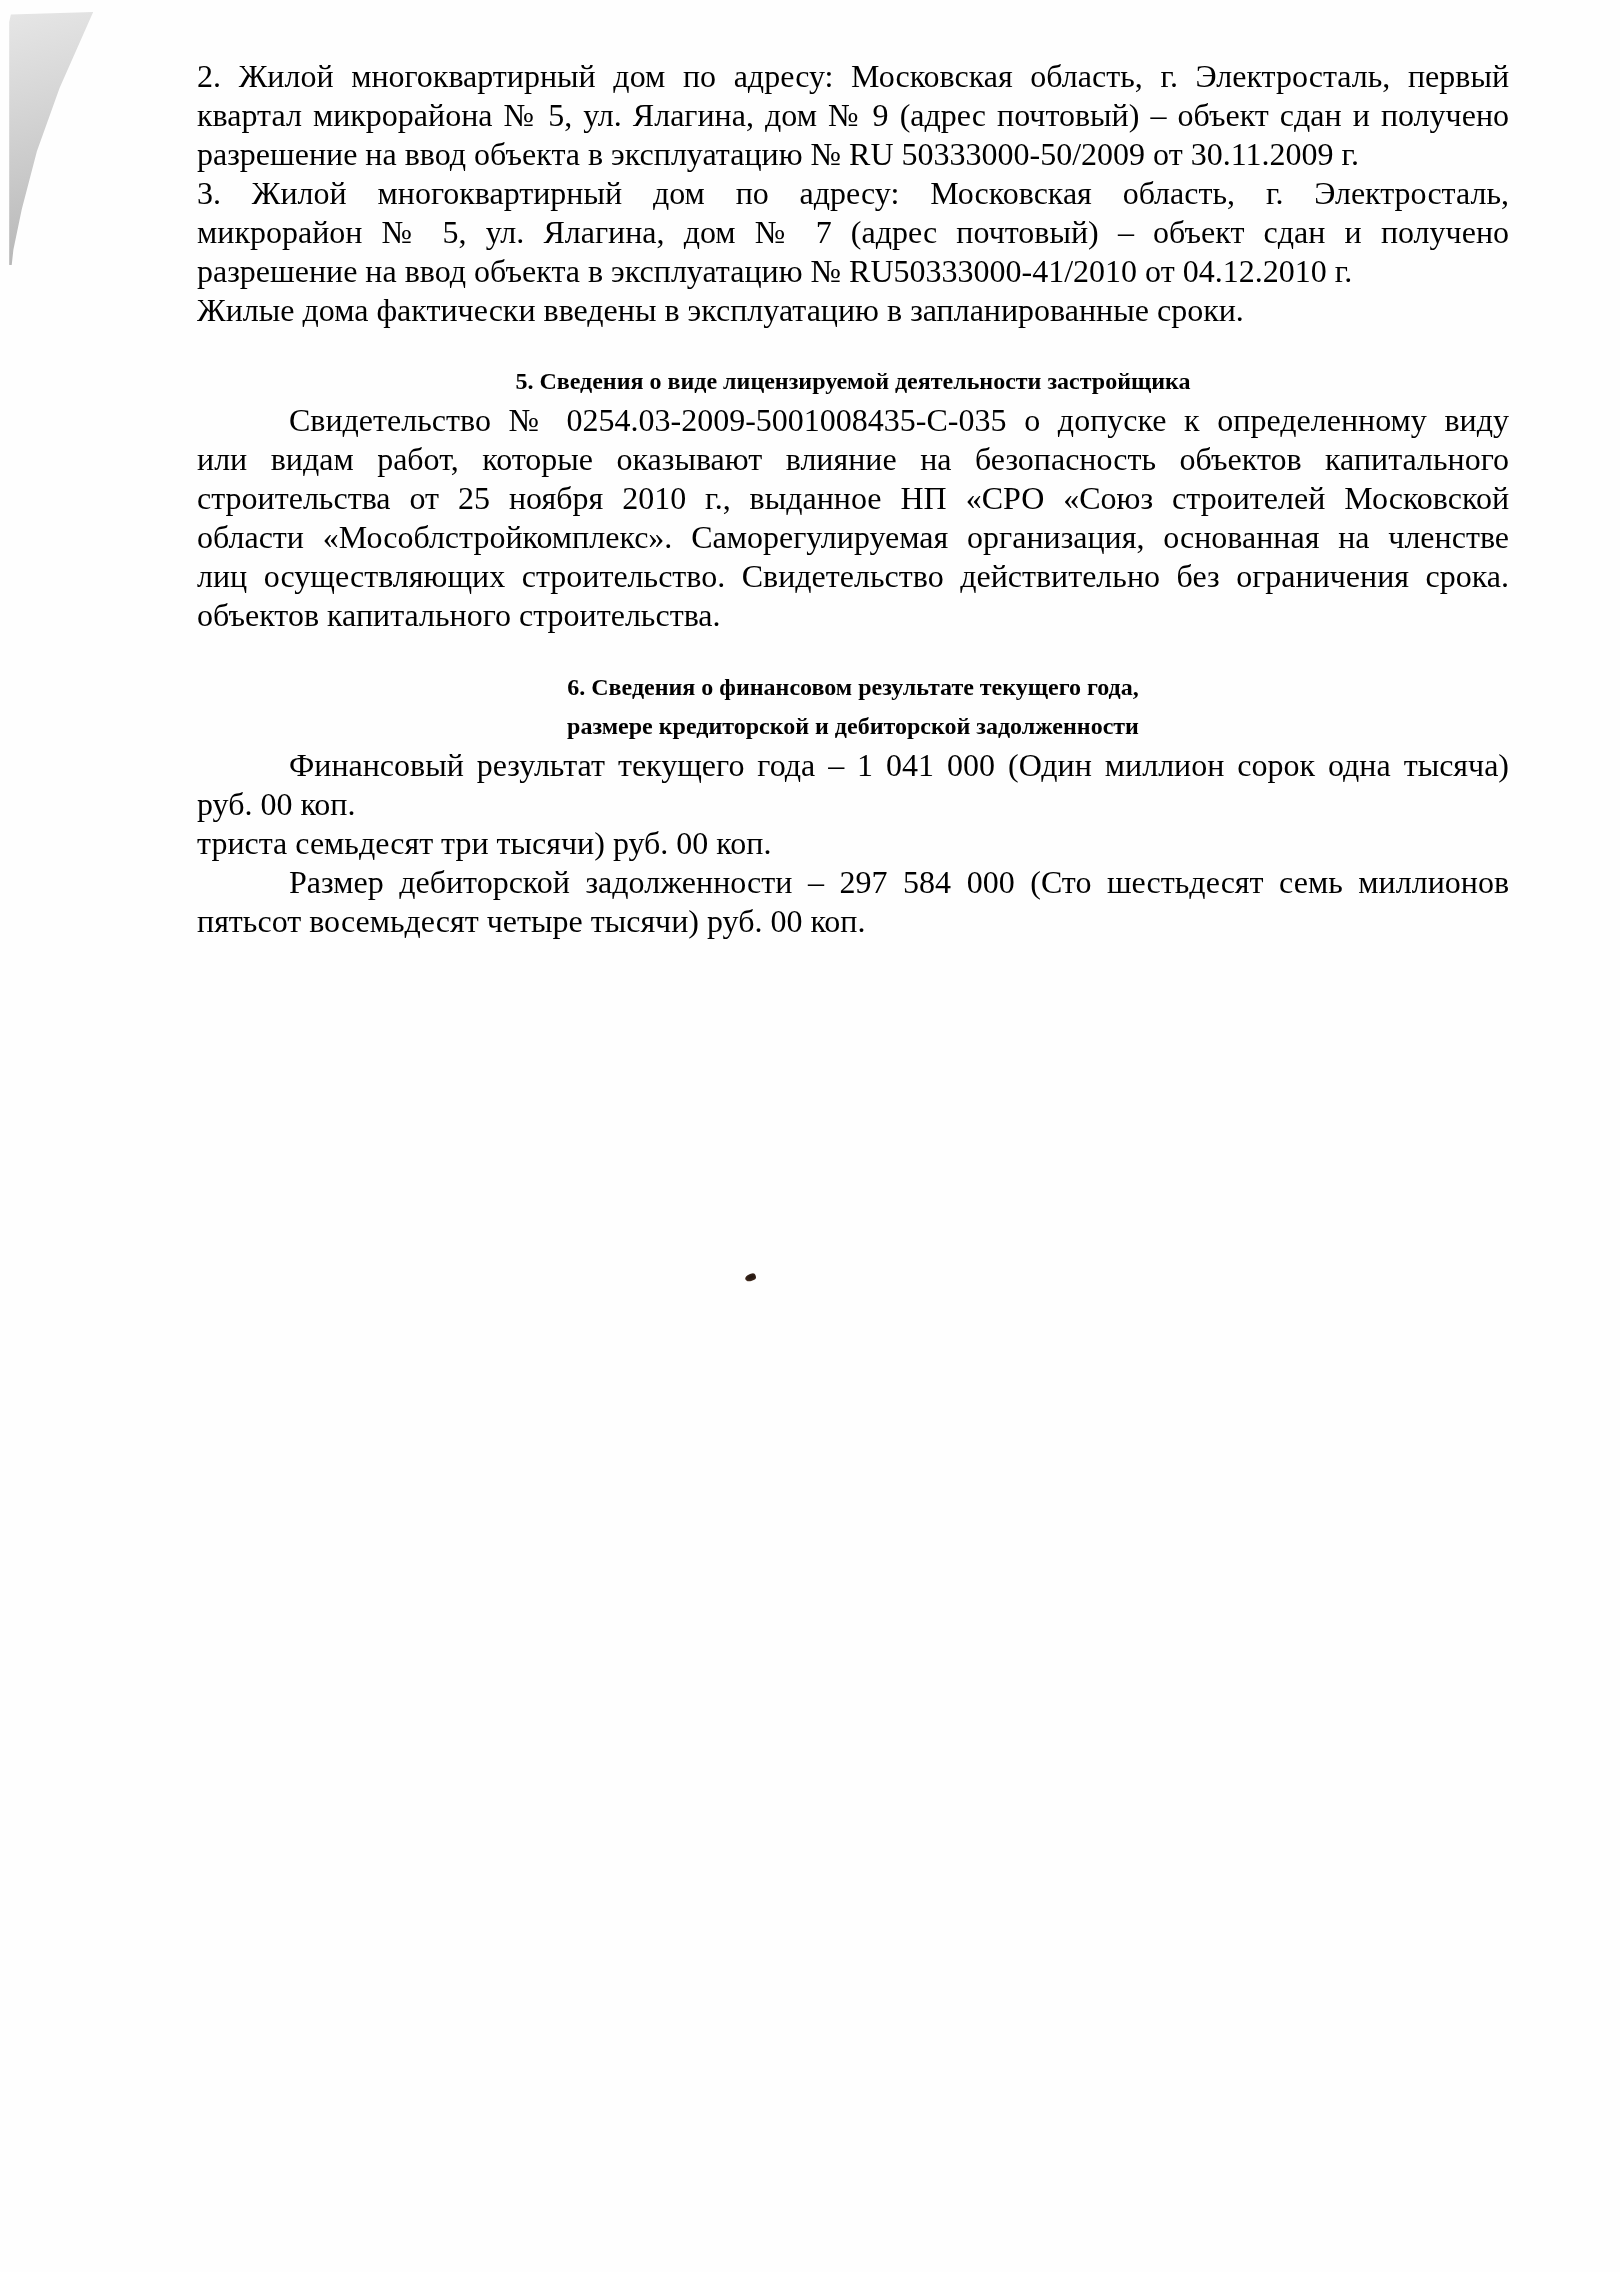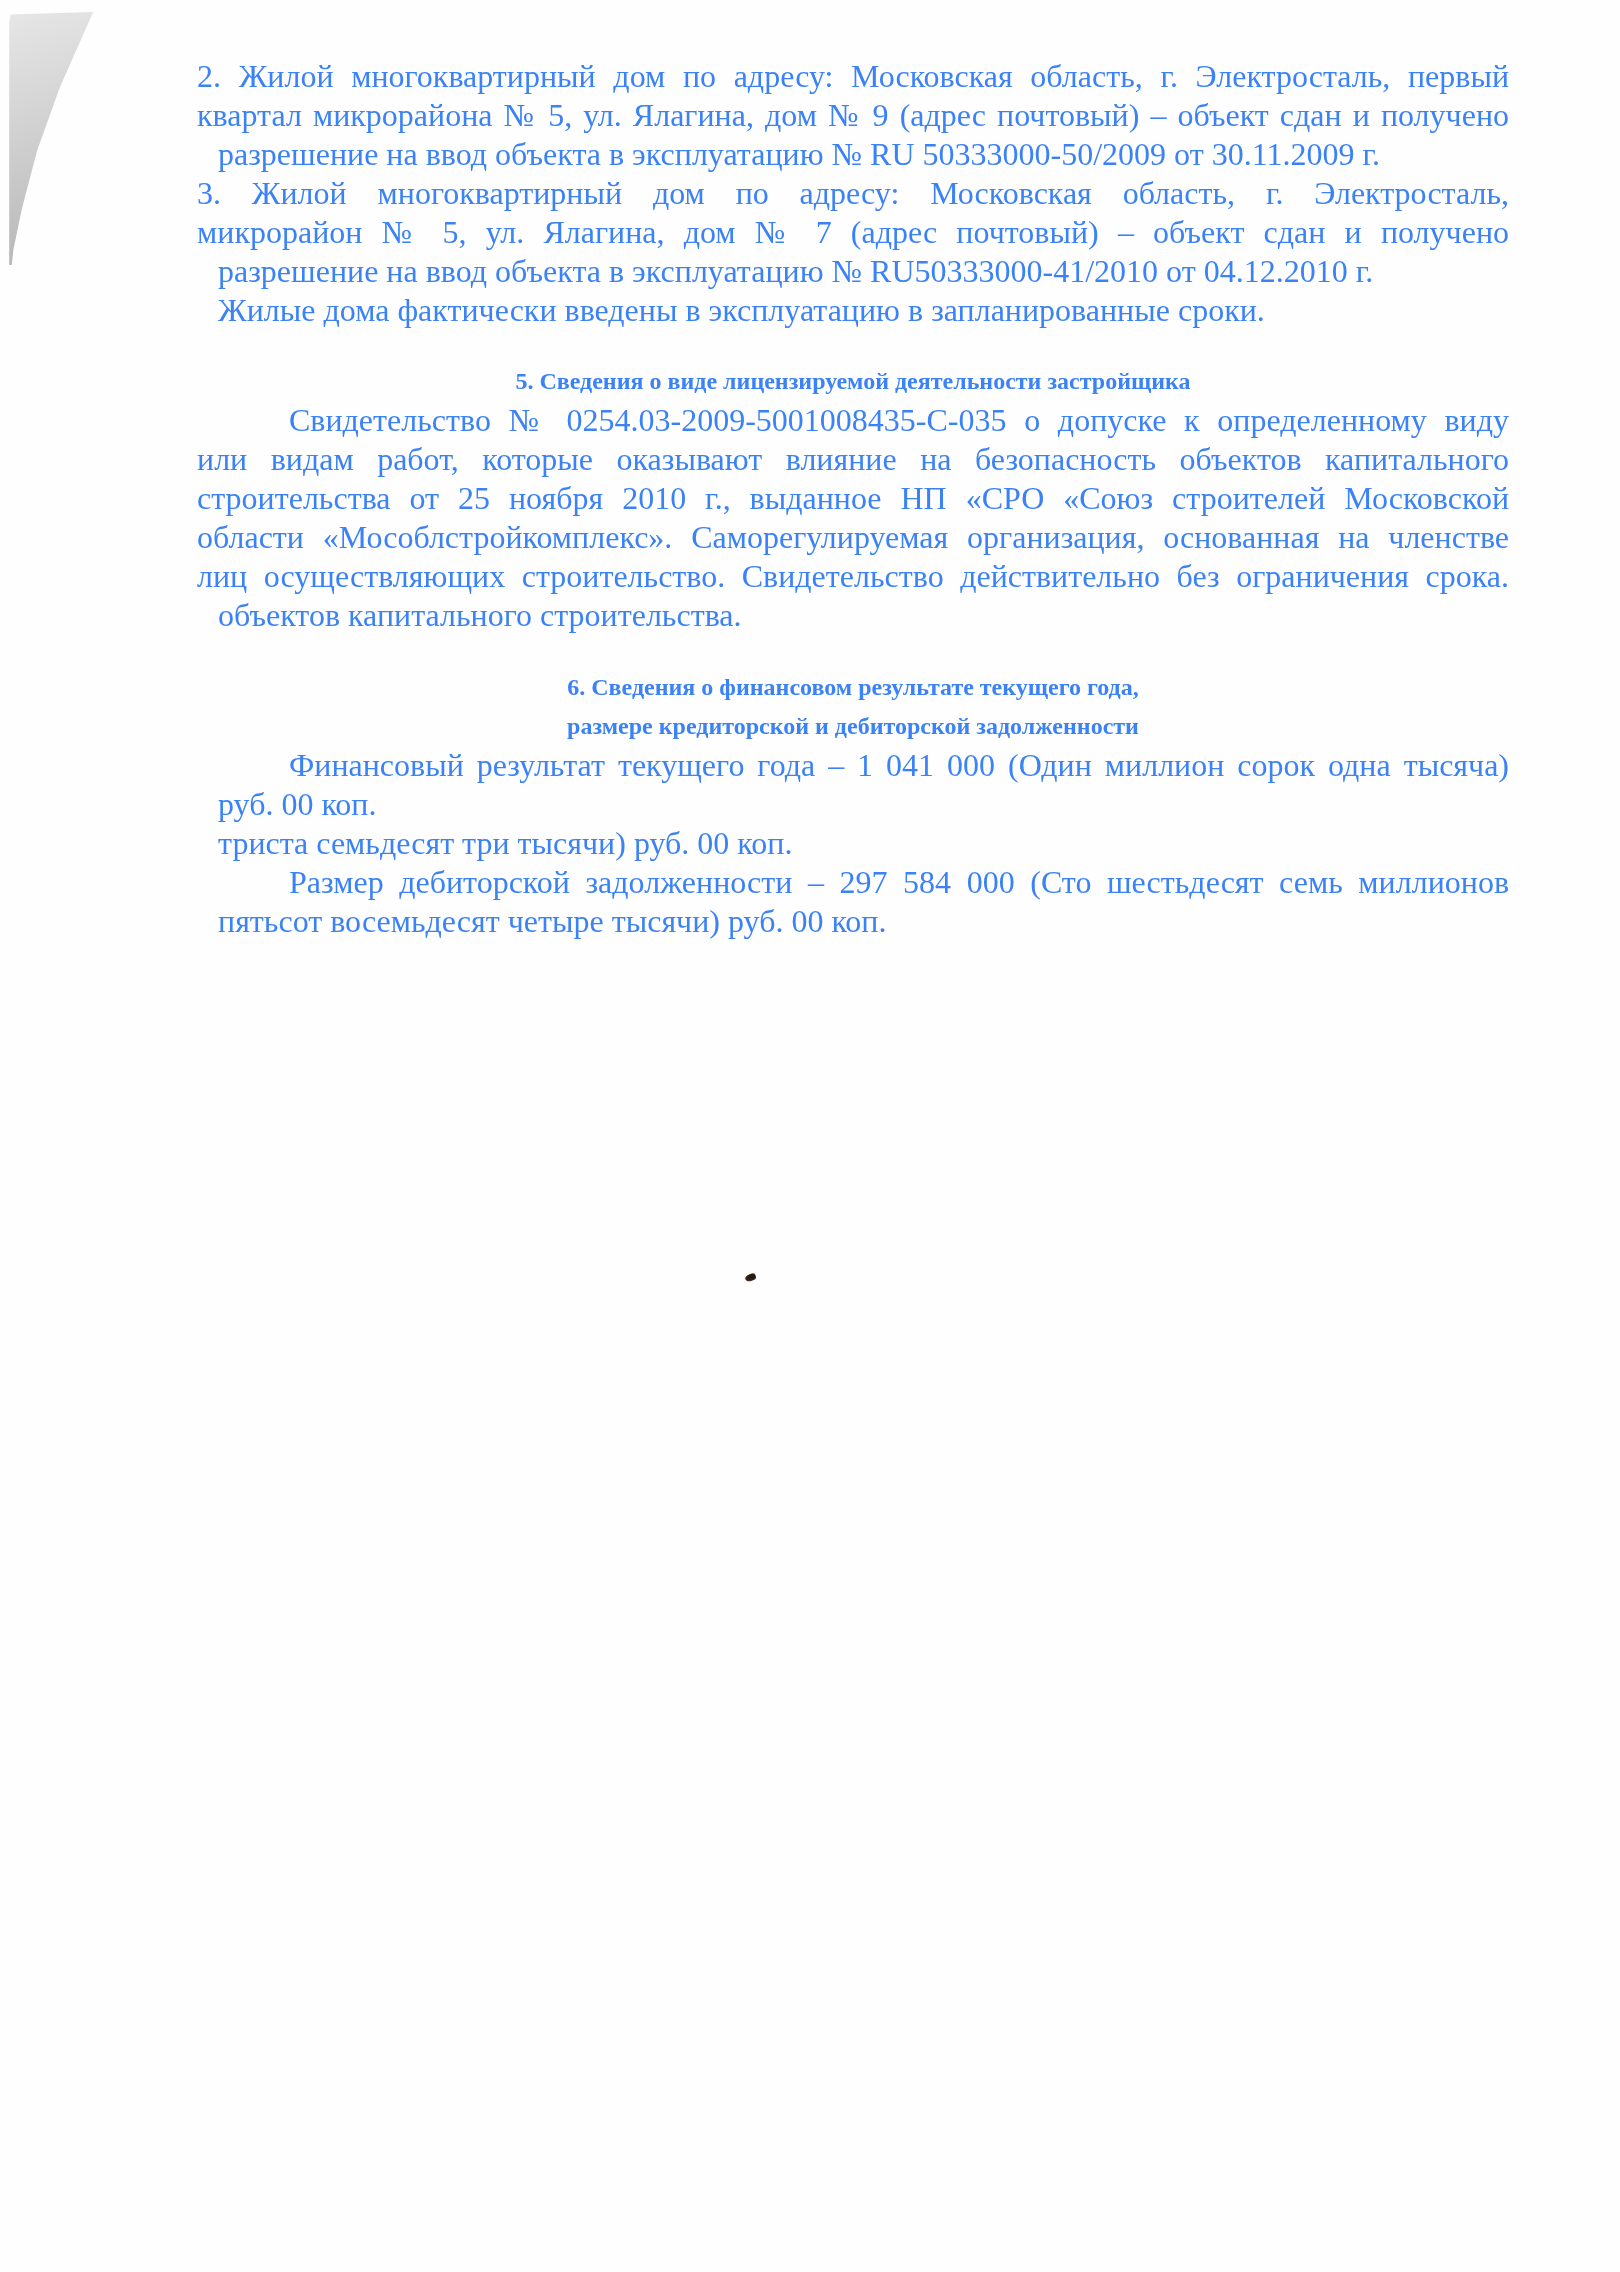--- a/index.html
+++ b/index.html
@@ -24,21 +24,21 @@
   }
   .content {
     position: absolute;
     left: 197px; top: 57px;
     width: 1312px;
     font-size: 32px;
     line-height: 39px;
     color: #17171c;
   }
   .para .line { text-align: justify; text-align-last: justify; }
-  .para .line.last { text-align-last: left; margin-left: 21px; }
+  .para .line.last { text-align-last: left; }
   .para.indent .line.first { text-indent: 92px; }
   .heading {
     font-weight: bold;
     text-align: center;
     font-size: 24px;
     line-height: 39px;
     margin: 0;
   }
   .gap-a { height: 32px; }
   .gap-b { height: 33px; }
@@ -52,21 +52,21 @@
     transform: rotate(-18deg);
   }
 </style>
 </head>
 <body>
 
 <div class="page" style="background: rgb(254, 254, 254);">
 
   <div class="corner-fold"></div>
 
-  <div class="content" style="color: #3b82f6;">
+  <div class="content" style="color: #000000;">
 
     <div class="para">
         <div class="line first">2. Жилой многоквартирный дом по адресу: Московская область, г. Электросталь, первый</div>
         <div class="line">квартал микрорайона № 5, ул. Ялагина, дом № 9 (адрес почтовый) – объект сдан и получено</div>
         <div class="line last">разрешение на ввод объекта  в эксплуатацию № RU 50333000-50/2009 от 30.11.2009 г.</div>
       </div>
 
     <div class="para">
         <div class="line first">3. Жилой многоквартирный дом по адресу: Московская область, г. Электросталь,</div>
         <div class="line">микрорайон № 5, ул. Ялагина, дом № 7 (адрес почтовый) – объект сдан и получено</div>

